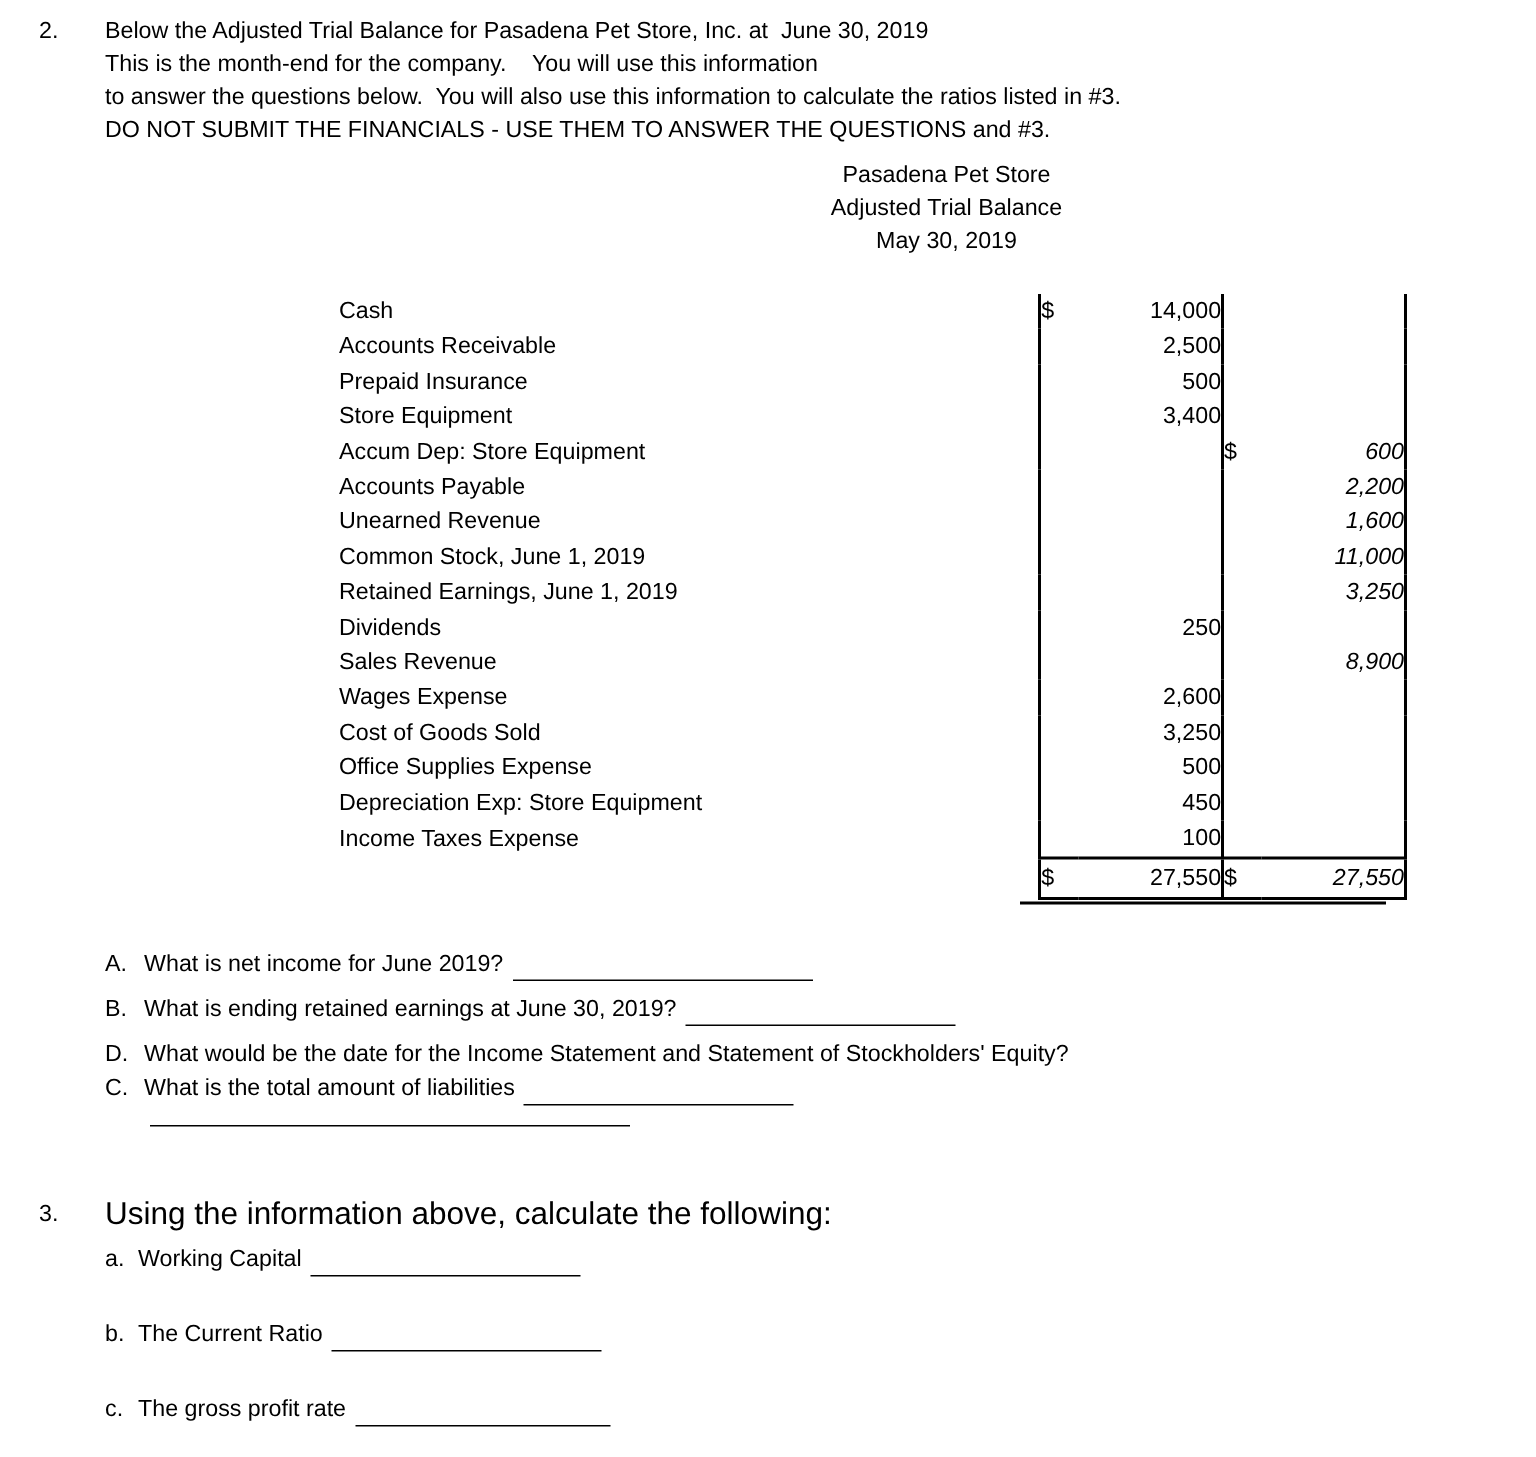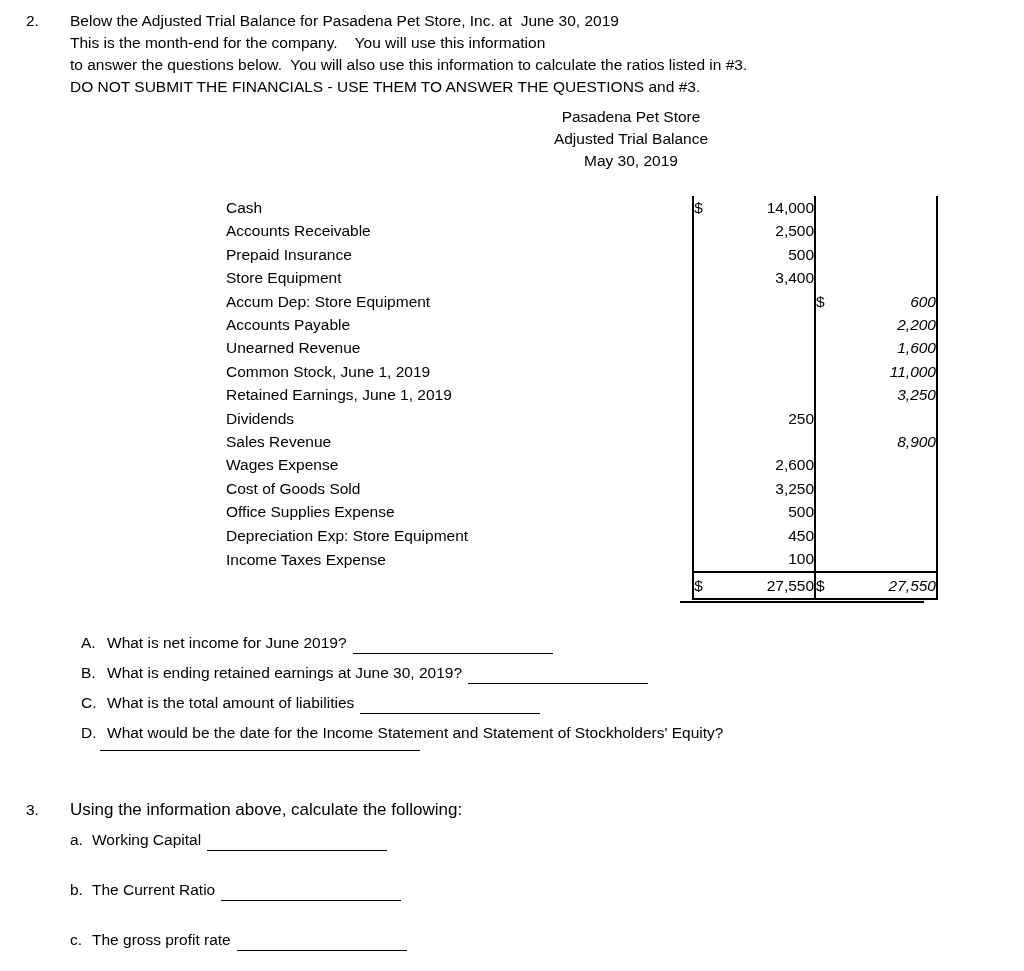--- a/index.html
+++ b/index.html
@@ -115,21 +115,20 @@
     position: absolute;
     left: 70px;
     top: 631px;
     width: 900px;
   }
   .qa-row {
     position: relative;
     font-size: 15.5px;
     line-height: 23px;
     white-space: nowrap;
-    margin-left: 11px;
   }
   .qa-letter { display: inline-block; width: 26px; }
   .blank-line {
     display: inline-block;
     border-bottom: 1.6px solid #000;
     vertical-align: bottom;
     height: 14px;
     margin-left: 6px;
   }
   #blank-d {
@@ -143,21 +142,21 @@
 
   
   #q3-block {
     position: absolute;
     left: 0;
     top: 799px;
     width: 1024px;
   }
   #q3-block .q3-intro {
     margin-left: 70px;
-    font-size: 17px;
+    font-size: 21px;
     line-height: 22px;
   }
   .q3-item {
     margin-left: 70px;
     font-size: 15.5px;
     line-height: 22px;
     white-space: nowrap;
   }
   .q3-letter { display: inline-block; width: 22px; }
 </style>
@@ -303,22 +302,22 @@
           <td class="amt cr money">27,550</td>
         </tr>
       </tbody>
   </table>
 </div>
 <div id="tb-double-rule" style="left: 680.172px; width: 243.828px; top: 600.5px;"></div>
 
 <div id="questions-ad">
     <div class="qa-row" style="margin-bottom: 7px;"><span class="qa-letter">A.</span><span>What is net income for June 2019?</span><span class="blank-line" style="width: 200px;"></span></div>
     <div class="qa-row" style="margin-bottom: 7px;"><span class="qa-letter">B.</span><span>What is ending retained earnings at June 30, 2019?</span><span class="blank-line" style="width: 180px;"></span></div>
+    <div class="qa-row" style="margin-top: 1px;"><span class="qa-letter">D.</span><span>What would be the date for the Income Statement and Statement of Stockholders' Equity?</span></div>
     <div class="qa-row" style="margin-bottom: 7px;"><span class="qa-letter">C.</span><span>What is the total amount of liabilities</span><span class="blank-line" style="width: 180px;"></span></div>
-    <div class="qa-row" style="margin-top: 1px;"><span class="qa-letter">D.</span><span>What would be the date for the Income Statement and Statement of Stockholders' Equity?</span></div>
   </div>
 <div id="blank-d"></div>
 
 <div id="q3-block">
   <span class="q-num">3.</span>
   <div class="q3-intro">Using the information above, calculate the following:</div>
   <div id="q3-items">
       <div class="q3-item" style="margin-top: 8px;"><span class="q3-letter">a.</span><span>Working Capital</span><span class="blank-line" style="width: 180px;"></span></div>
       <div class="q3-item" style="margin-top: 28px;"><span class="q3-letter">b.</span><span>The Current Ratio</span><span class="blank-line" style="width: 180px;"></span></div>
       <div class="q3-item" style="margin-top: 28px;"><span class="q3-letter">c.</span><span>The gross profit rate</span><span class="blank-line" style="width: 170px;"></span></div>

